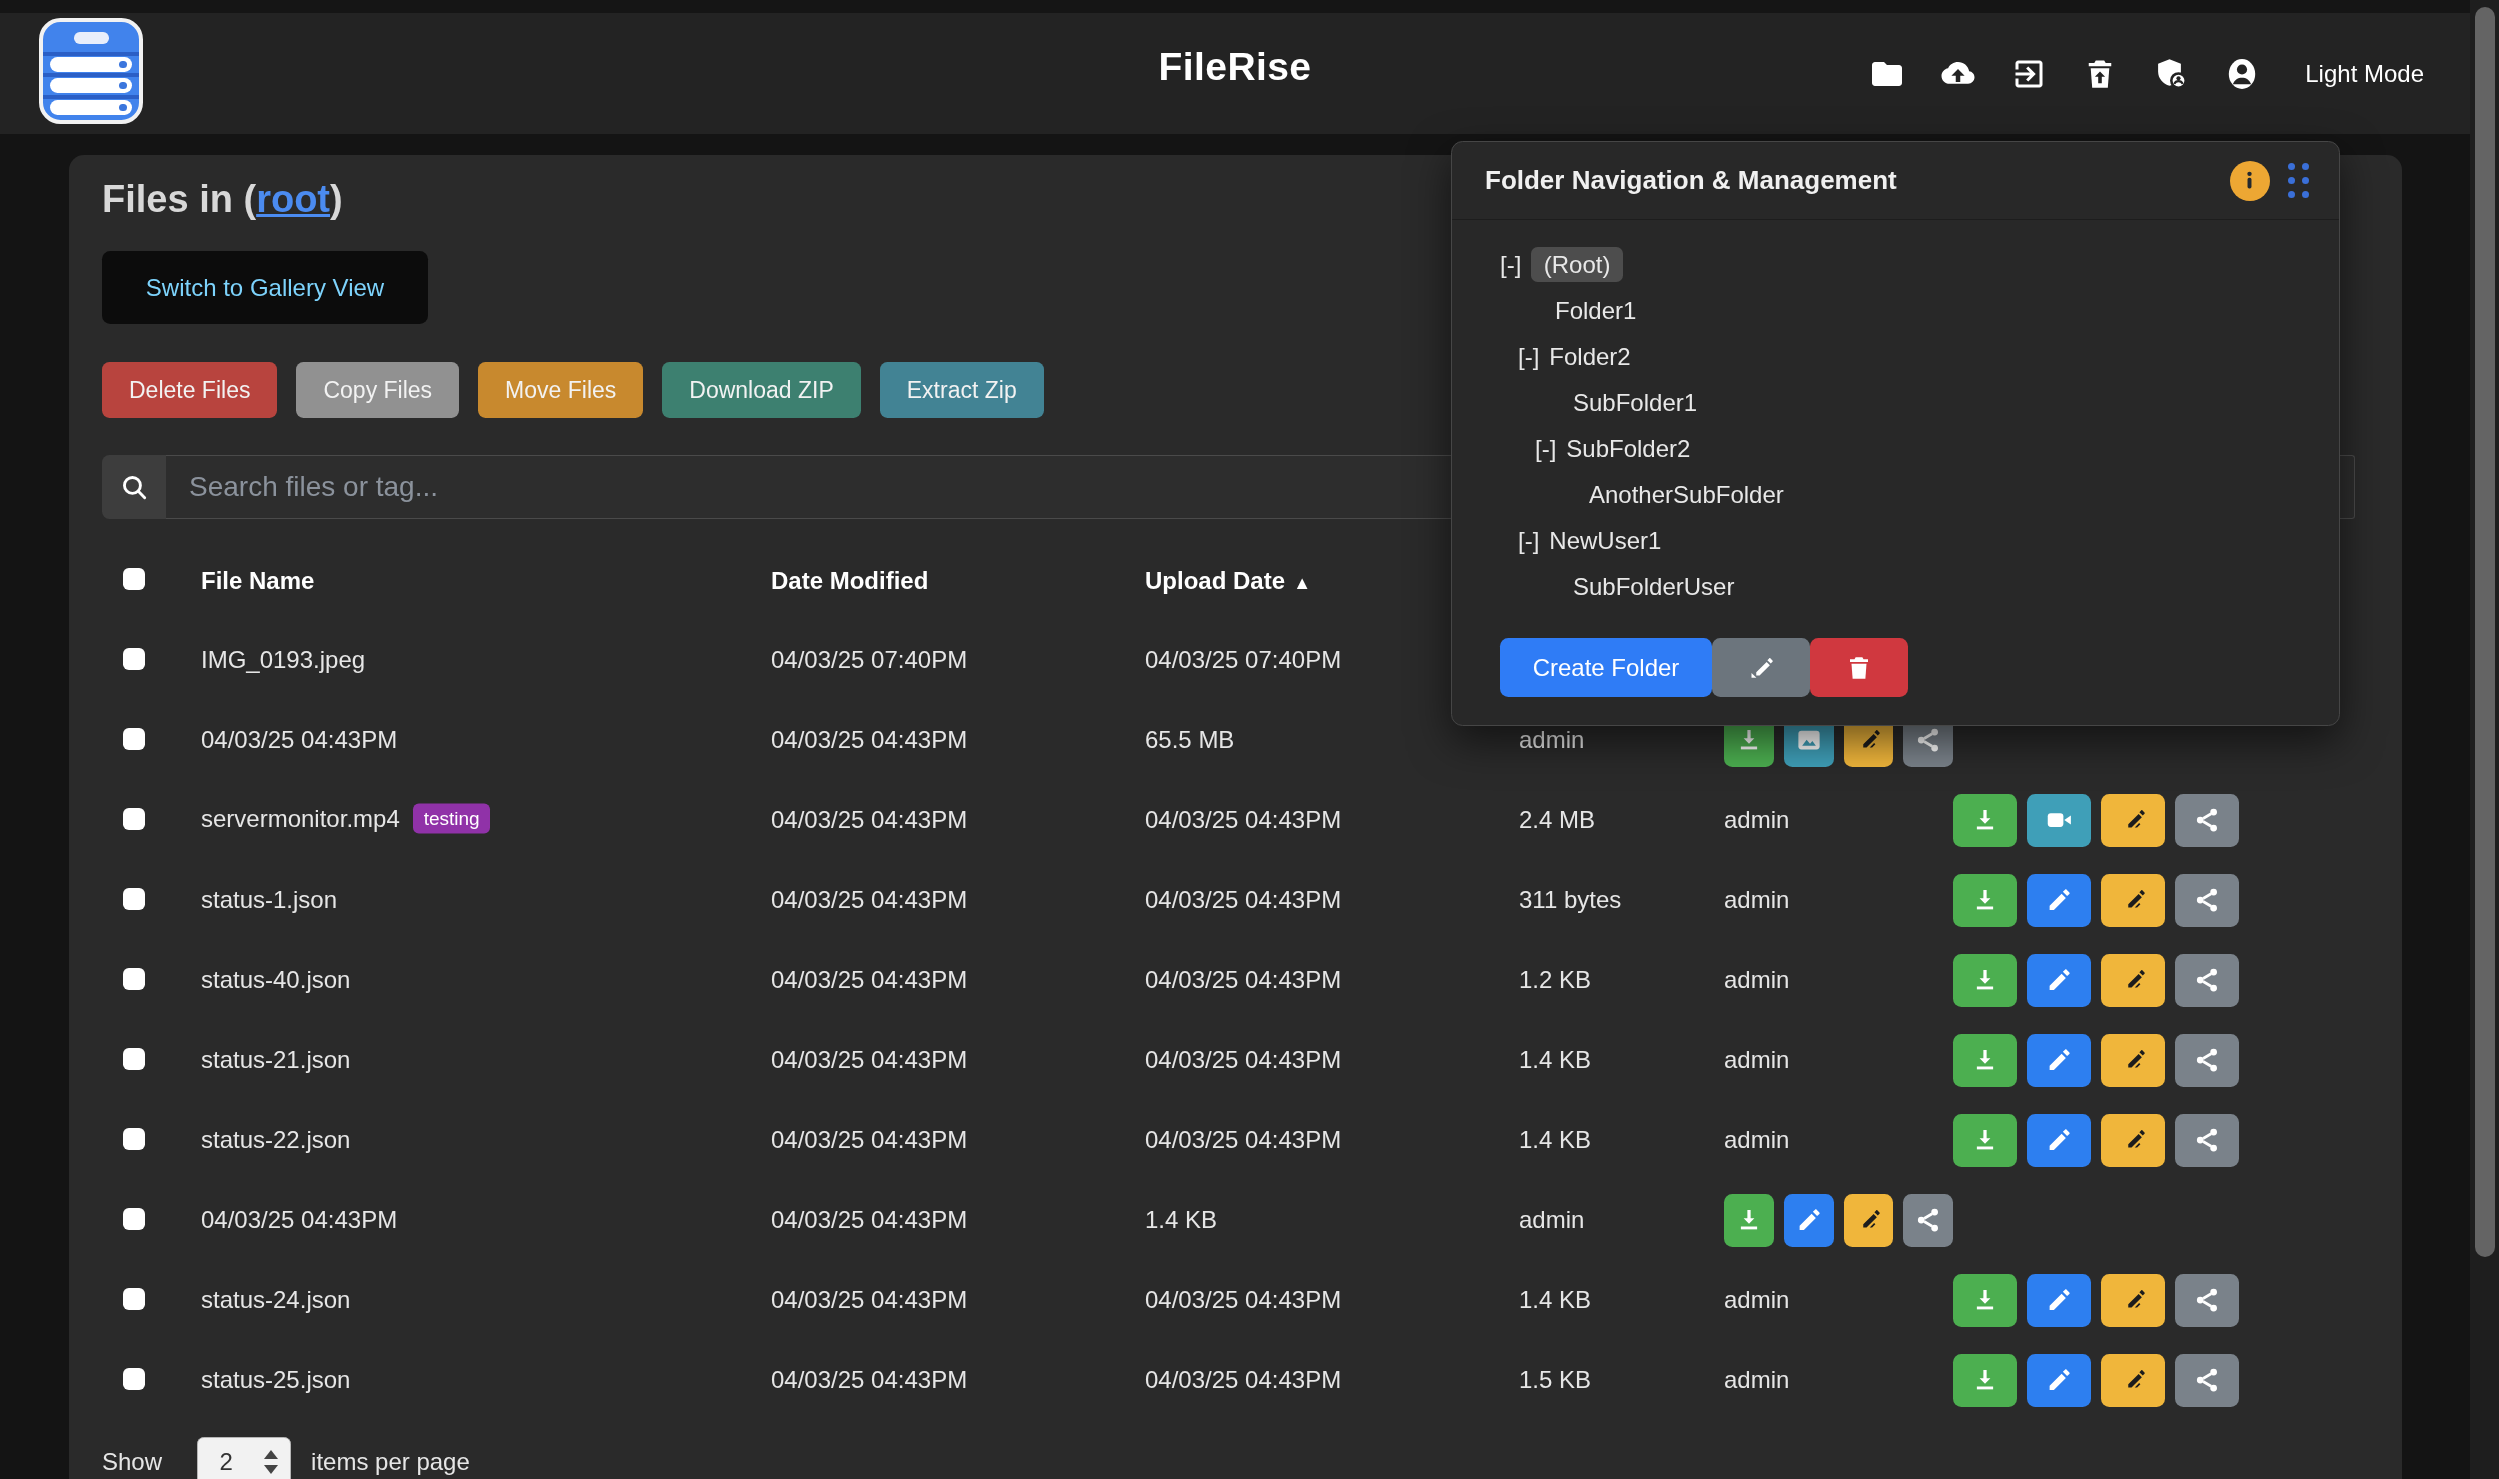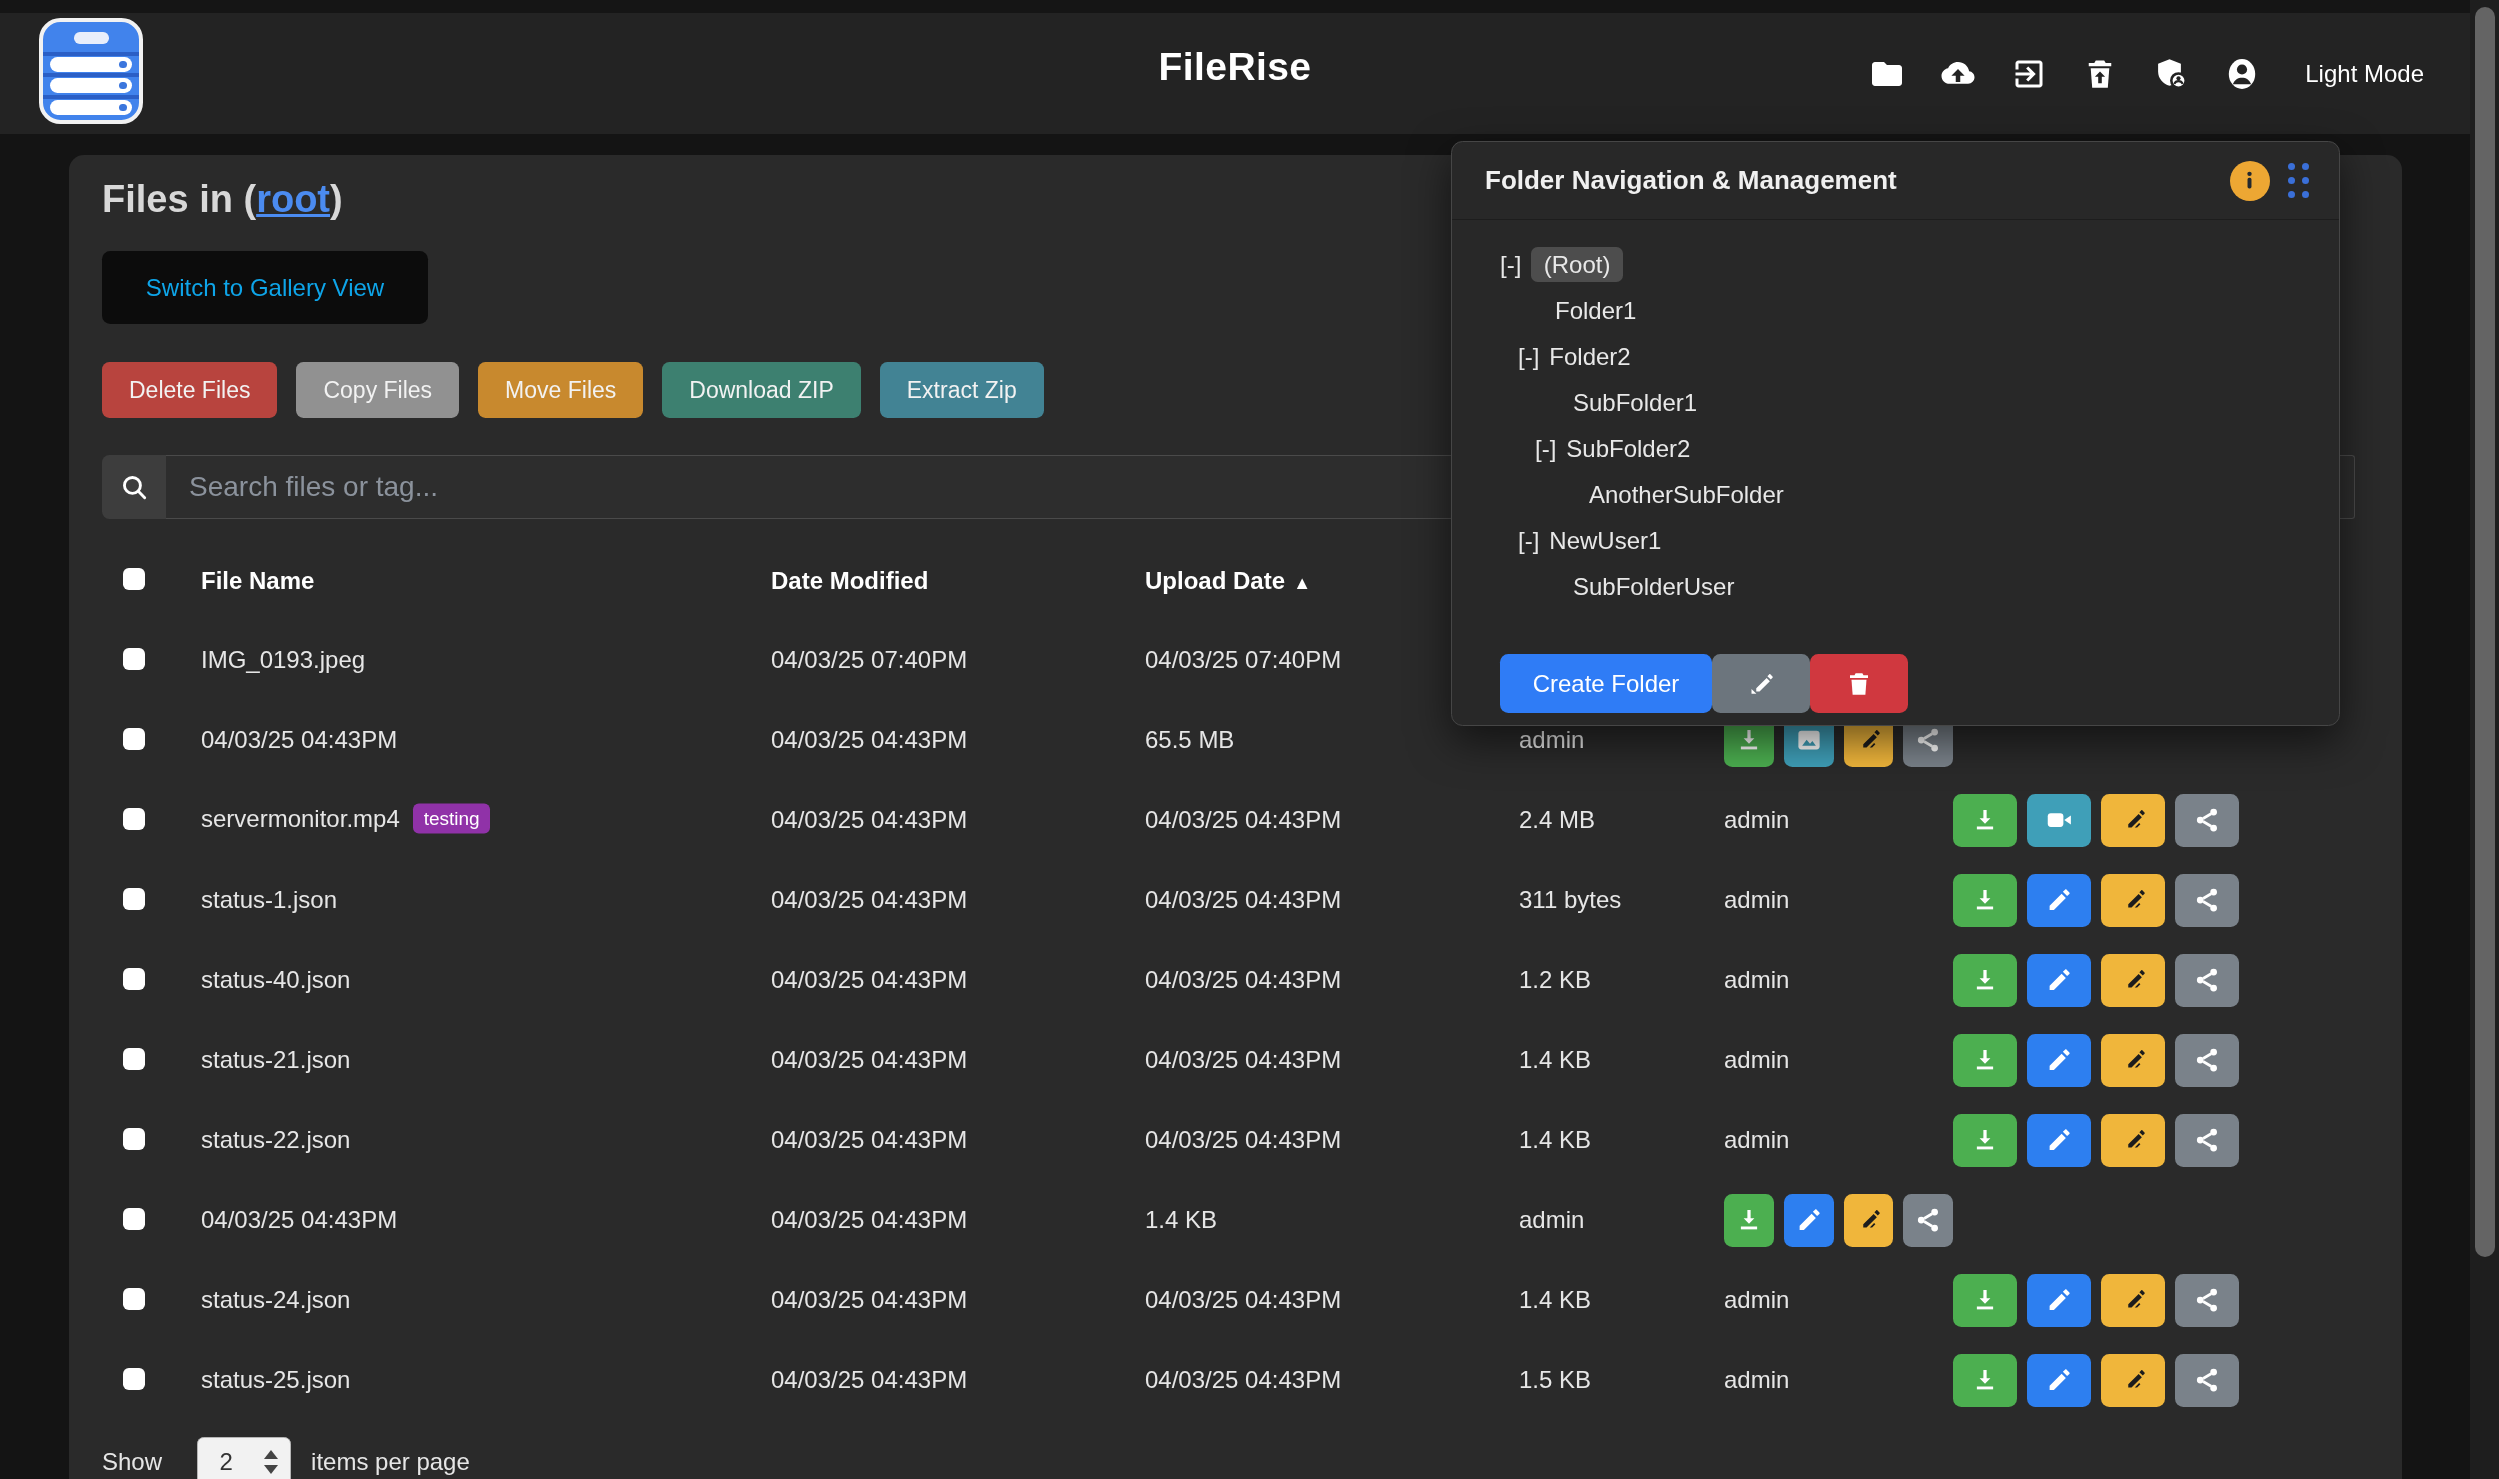--- a/index.html
+++ b/index.html
@@ -25,21 +25,21 @@
 
   
   .scroll-track { position:absolute; top:0; right:0; width:30px; height:1480px; background:#1e1e1e; z-index:60; }
   .scroll-thumb { position:absolute; top:6.6px; left:5px; width:20px; height:1250px; background:#646464; border-radius:10px; }
 
   
   .card { position:absolute; left:69px; top:155px; width:2333px; height:1389px;
           background:#2a2a2a; border-radius:15px; padding:0 46px 0 33px; }
   .page-title { margin-top:23px; font-size:38px; font-weight:700; color:#d8d8d8; }
   .page-title a { color:#4b8bf0; text-decoration:underline; cursor:pointer; }
-  .gallery-btn { display:block; margin-top:30px; width:326px; height:73px; background:#0c0c0c; color:#0ea5e9;
+  .gallery-btn { display:block; margin-top:30px; width:326px; height:73px; background:#0c0c0c; color:#7dd3fc;
                  font-size:24px; border:none; border-radius:8.3px; cursor:pointer;
                  font-family:inherit; }
   .actions-row { margin-top:38px; display:flex; gap:19px; }
   .act-btn { height:56px; padding:0 27px; border:none; border-radius:7.4px; color:#f2f2f2;
              font-size:23px; cursor:pointer; font-family:inherit; }
 
   .searchbar { margin-top:37px; display:flex; height:64px; width:2253px; }
   .search-iconbox { width:64px; height:64px; background:#3d3d3d; border-radius:7.4px 0 0 7.4px;
                     display:flex; align-items:center; justify-content:center; flex:none; }
   .searchbar input { flex:1; height:64px; background:#2d2d2d; border:0.8px solid #4a4a4a; border-left:none;
@@ -85,21 +85,21 @@
   .fp-title { font-size:26px; font-weight:700; color:#f0f0f0; flex:1; }
   .info-btn { width:40px; height:40px; border-radius:50%; border:none; display:flex; align-items:center;
               justify-content:center; cursor:pointer; margin-right:18px; }
   .info-btn svg { width:25px; height:25px; }
   .drag-dots { display:grid; grid-template-columns:repeat(2,7.4px); grid-auto-rows:7.4px; gap:6.6px; cursor:grab; }
   .drag-dots i { width:7.4px; height:7.4px; border-radius:50%; background:#3a6fd8; }
   .fp-tree { padding:21.5px 33px 0 48px; }
   .tree-row { height:46px; display:flex; align-items:center; font-size:24px; color:#e8e8e8; cursor:pointer; }
   .tree-row .toggle { margin-right:10px; }
   .tree-row .tlabel.selected { background:#4d4d4d; padding:3.3px 12.4px; border-radius:6.6px; }
-  .fp-buttons { position:absolute; left:48px; bottom:12px; display:flex; }
+  .fp-buttons { position:absolute; left:48px; bottom:28px; display:flex; }
   .fp-create { width:212px; height:59px; border:none; border-radius:8.3px; color:#ffffff; font-size:24px;
                cursor:pointer; font-family:inherit; }
   .fp-sq { width:98px; height:59px; border:none; border-radius:8.3px; display:flex; align-items:center;
            justify-content:center; cursor:pointer; }
   .fp-sq svg { width:30px; height:30px; }
 </style>
 </head>
 <body>
 
 <header class="topbar">

